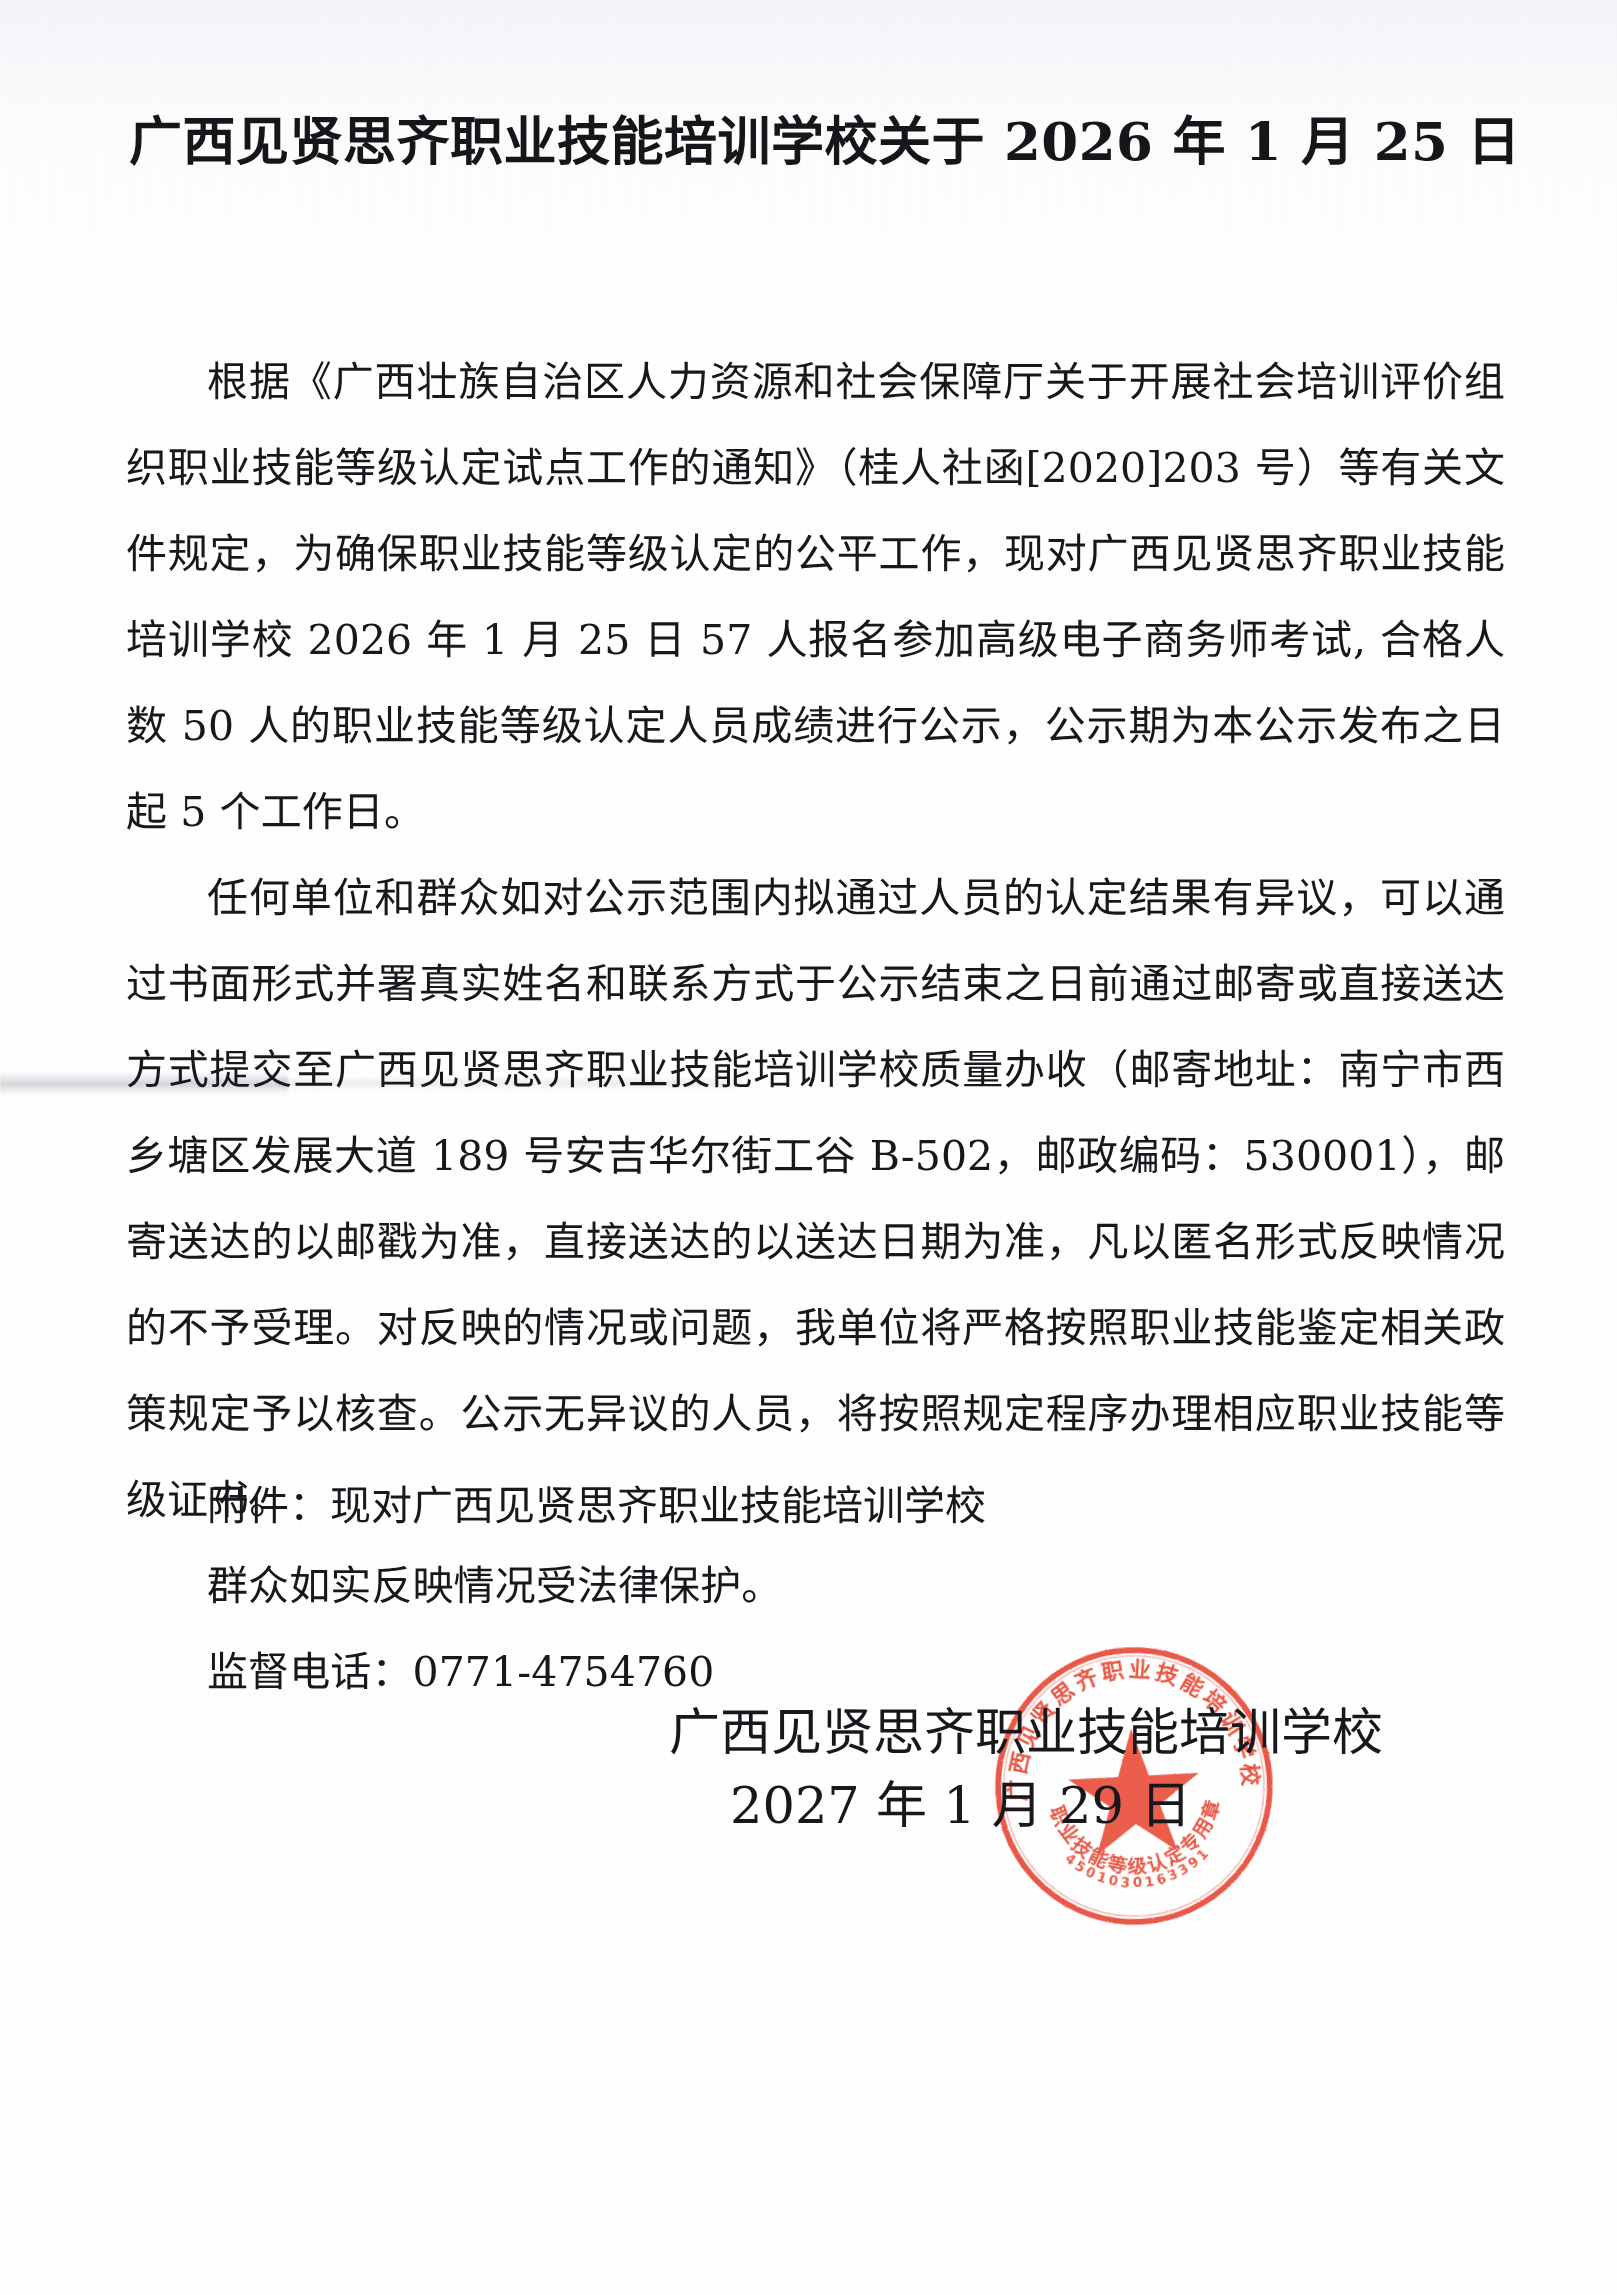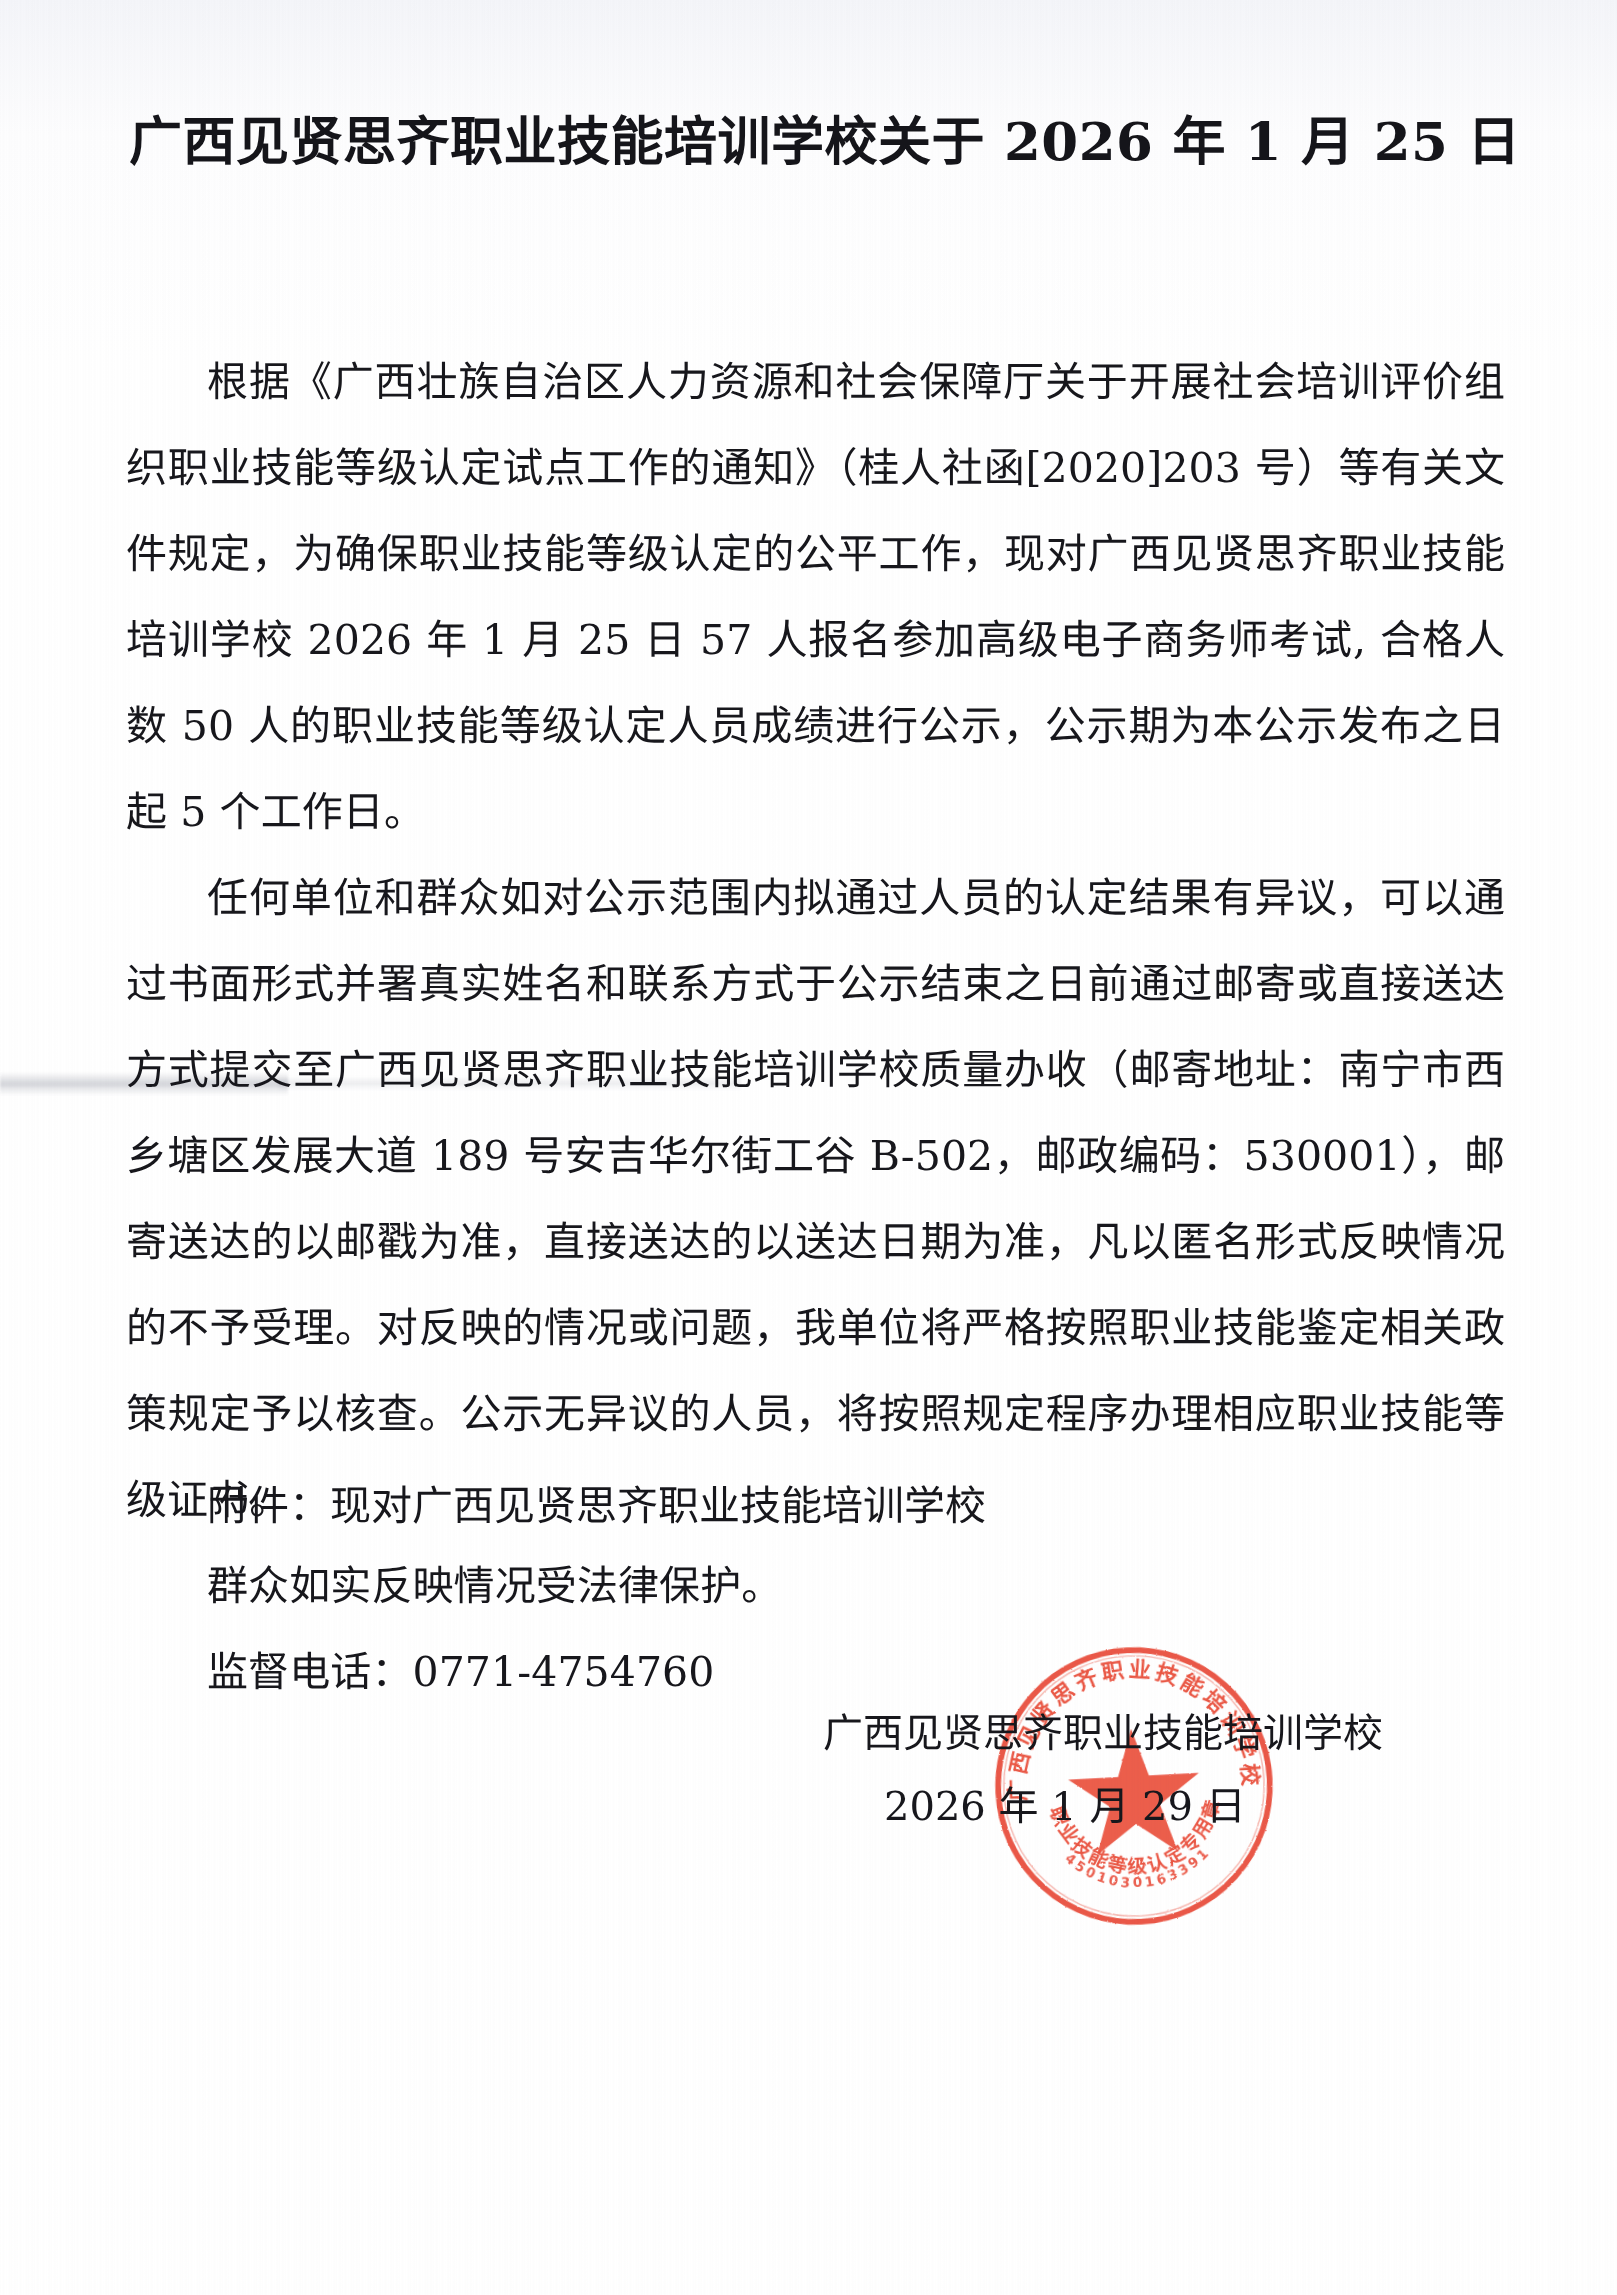--- a/index.html
+++ b/index.html
@@ -113,21 +113,21 @@
     text-indent: 81px;
     color: #17171c;
   }
 
   
   .signature {
     position: absolute;
     right: 234px;
     top: 1700px;
     text-align: left;
-    font-size: 40px;
+    font-size: 51px;
     line-height: 66px;
     color: #17171c;
     z-index: 3;
   }
   .signature .sig-name { display: block; white-space: nowrap; }
   .signature .sig-date {
     display: block;
     white-space: nowrap;
     margin-left: 61px;
     margin-top: 7.2px;
@@ -207,17 +207,17 @@
       <g filter="url(#inkRough)">
         <text font-family="'DejaVu Sans','Liberation Sans',sans-serif" font-size="19" font-weight="600" fill="#e8422e" letter-spacing="4.5" opacity="0.9">
           <textPath href="#arcCode" startOffset="50%" text-anchor="middle">4501030163391</textPath>
         </text>
       </g>
     </svg>
   </div>
 
   <div class="signature">
     <span class="sig-name">广西见贤思齐职业技能培训学校</span>
-    <span class="sig-date">2026 年 1 月 29 日</span>
+    <span class="sig-date">2027 年 1 月 29 日</span>
   </div>
 
 </div>
 
 
 </body></html>

